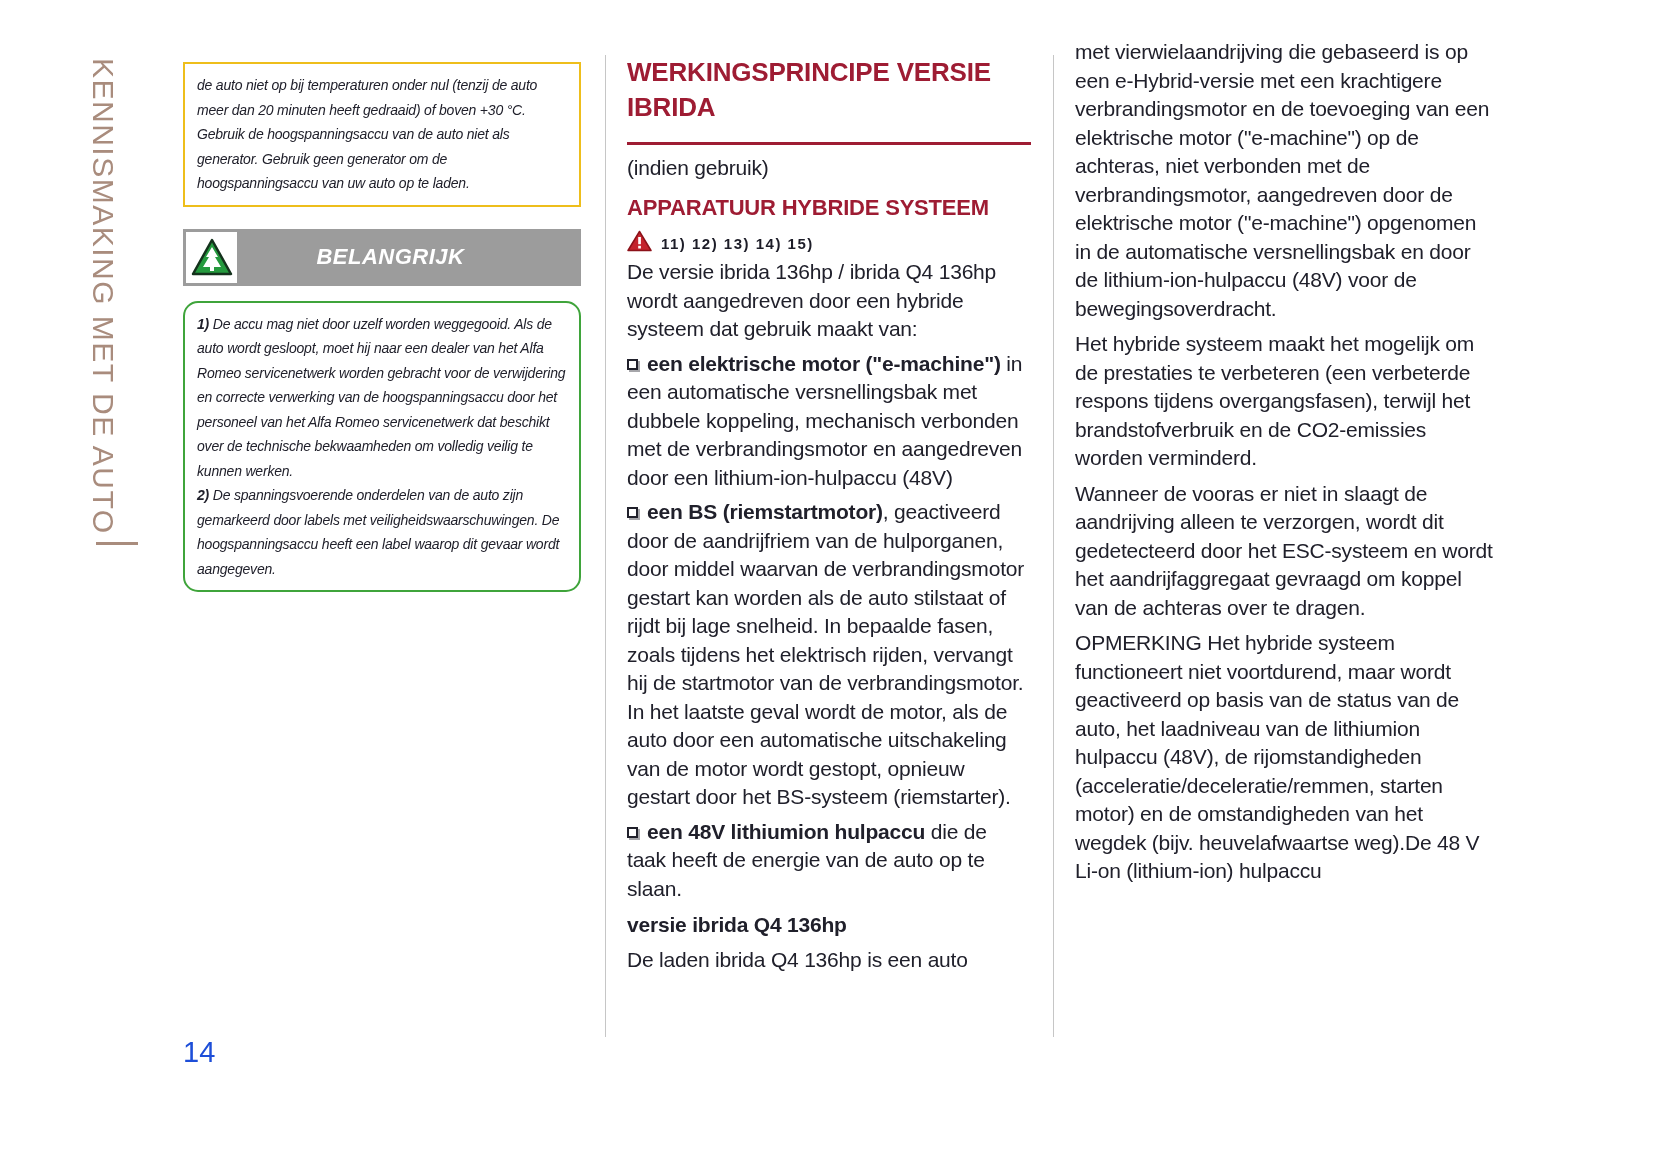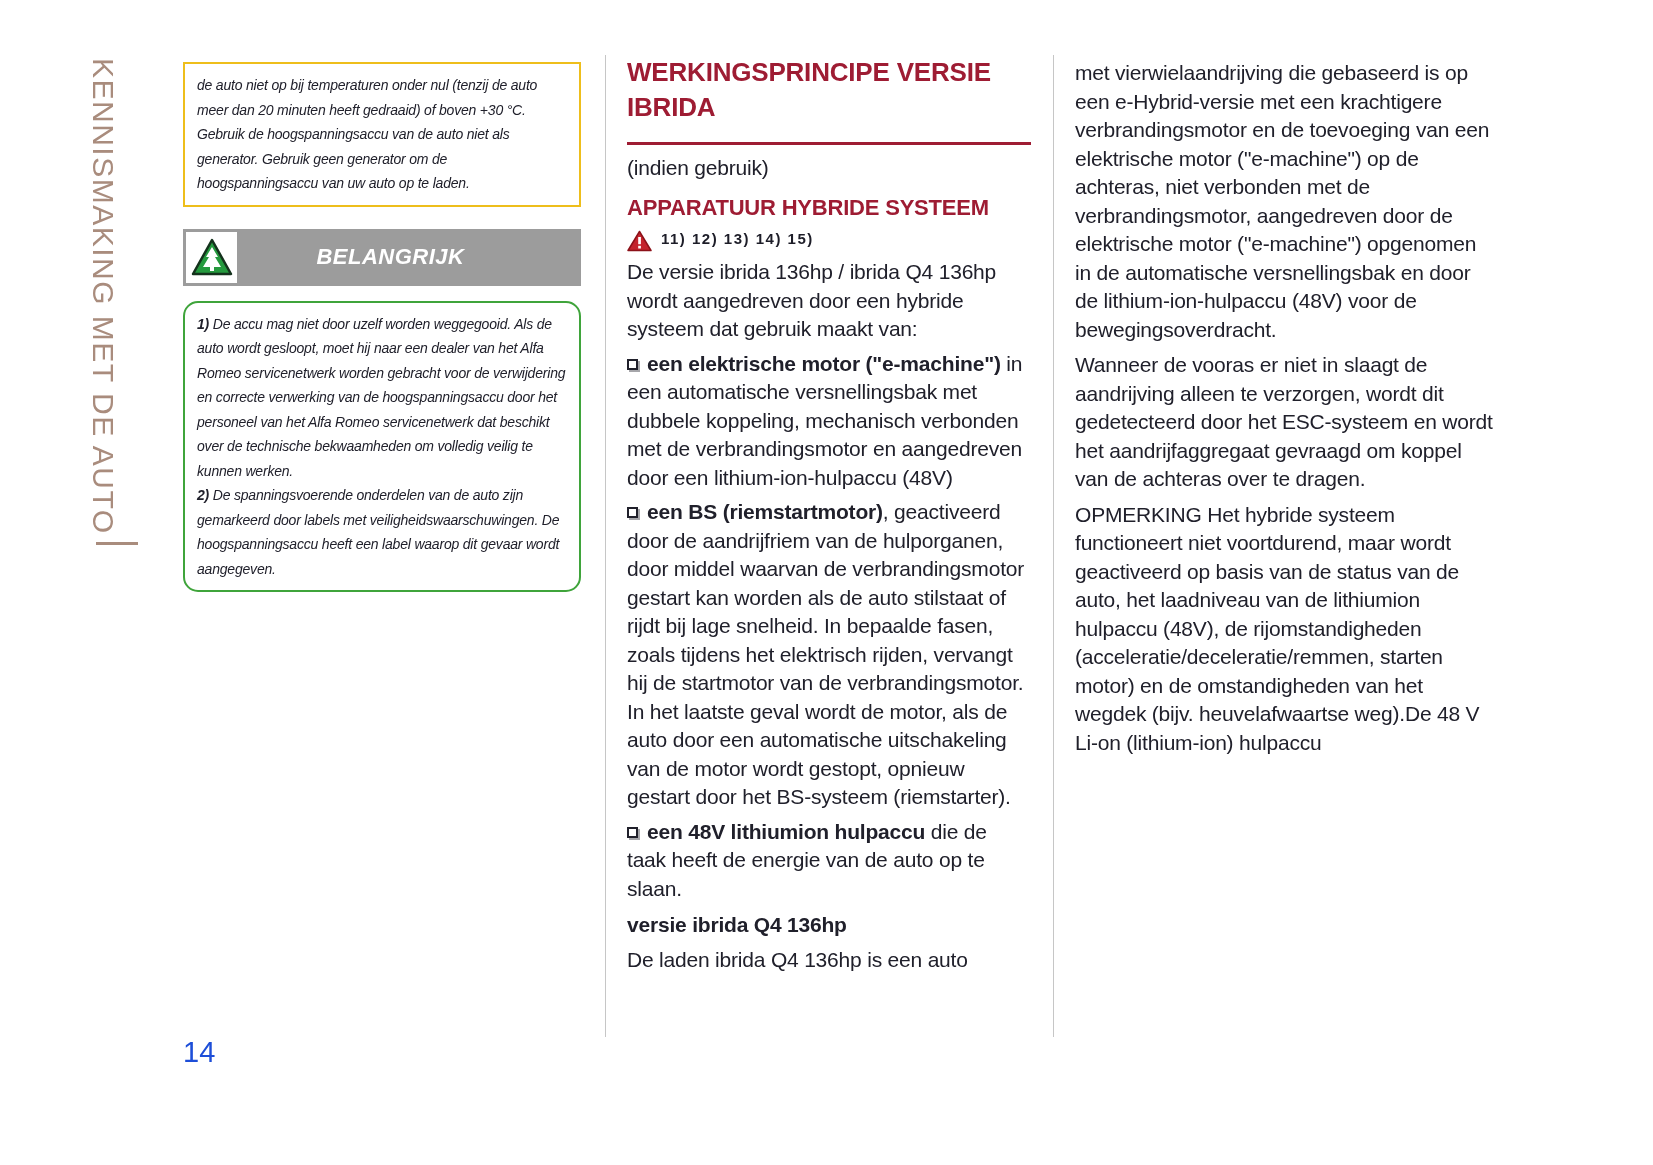--- a/index.html
+++ b/index.html
@@ -58,35 +58,35 @@
   }
 
   
   .col-mid { position:absolute; left:627px; top:55px; width:404px; }
   .title {
     color:#9e1c33; font-size:26px; line-height:35px; font-weight:bold;
     padding-bottom:17px; border-bottom:3px solid #9e1c33; letter-spacing:-0.2px;
   }
   .availability { font-size:21px; margin-top:11px; letter-spacing:-0.2px; }
   .section { color:#9e1c33; font-size:22px; font-weight:bold; margin-top:15px; letter-spacing:-0.2px; }
-  .warn-row { display:flex; align-items:flex-start; gap:9px; margin-top:9px; }
+  .warn-row { display:flex; align-items:flex-end; gap:9px; margin-top:9px; }
   .refs { font-size:15px; font-weight:bold; letter-spacing:1.5px; color:#1d1d28; }
 
   .body { font-size:21px; line-height:28.5px; letter-spacing:-0.2px; margin-top:6px; color:#20202b; }
   .body b { font-weight:bold; }
   .sq {
     display:inline-block; width:11px; height:11px;
     border:2px solid #20202b; margin-right:9px;
     box-shadow:2px 2px 0 rgba(32,32,43,.4);
     transform:translateY(-1px);
   }
   .subtitle { font-weight:bold; margin-top:8px; }
 
   
-  .col-right { position:absolute; left:1075px; top:59px; width:420px; }
+  .col-right { position:absolute; left:1075px; top:38px; width:420px; }
   .col-right .body { margin-top:0; }
   .col-right .body + .body { margin-top:7px; }
 </style>
 </head>
 <body>
 
 <div class="page">
 
   <div class="chapter-vertical">KENNISMAKING MET DE AUTO</div>
   <div class="chapter-rule"></div>
@@ -137,18 +137,19 @@
     <p class="body bullet"><span class="sq"></span><b>een BS (riemstartmotor)</b><span>, geactiveerd door de aandrijfriem van de hulporganen, door middel waarvan de verbrandingsmotor gestart kan worden als de auto stilstaat of rijdt bij lage snelheid. In bepaalde fasen, zoals tijdens het elektrisch rijden, vervangt hij de startmotor van de verbrandingsmotor. In het laatste geval wordt de motor, als de auto door een automatische uitschakeling van de motor wordt gestopt, opnieuw gestart door het BS-systeem (riemstarter).</span></p>
 
     <p class="body bullet"><span class="sq"></span><b>een 48V lithiumion hulpaccu</b><span> die de taak heeft de energie van de auto op te slaan.</span></p>
 
     <p class="body subtitle">versie ibrida Q4 136hp</p>
     <p class="body">De laden ibrida Q4 136hp is een auto</p>
   </div>
 
   <div class="col-right">
     <p class="body">met vierwielaandrijving die gebaseerd is op een e-Hybrid-versie met een krachtigere verbrandingsmotor en de toevoeging van een elektrische motor ("e-machine") op de achteras, niet verbonden met de verbrandingsmotor, aangedreven door de elektrische motor ("e-machine") opgenomen in de automatische versnellingsbak en door de lithium-ion-hulpaccu (48V) voor de bewegingsoverdracht.</p>
+    <p class="body">Het hybride systeem maakt het mogelijk om de prestaties te verbeteren (een verbeterde respons tijdens overgangsfasen), terwijl het brandstofverbruik en de CO2-emissies worden verminderd.</p>
     <p class="body">Wanneer de vooras er niet in slaagt de aandrijving alleen te verzorgen, wordt dit gedetecteerd door het ESC-systeem en wordt het aandrijfaggregaat gevraagd om koppel van de achteras over te dragen.</p>
     <p class="body">OPMERKING Het hybride systeem functioneert niet voortdurend, maar wordt geactiveerd op basis van de status van de auto, het laadniveau van de lithiumion hulpaccu (48V), de rijomstandigheden (acceleratie/deceleratie/remmen, starten motor) en de omstandigheden van het wegdek (bijv. heuvelafwaartse weg).De 48 V Li-on (lithium-ion) hulpaccu</p>
   </div>
 
   <div class="page-number">14</div>
 </div>
 
 </body></html>

